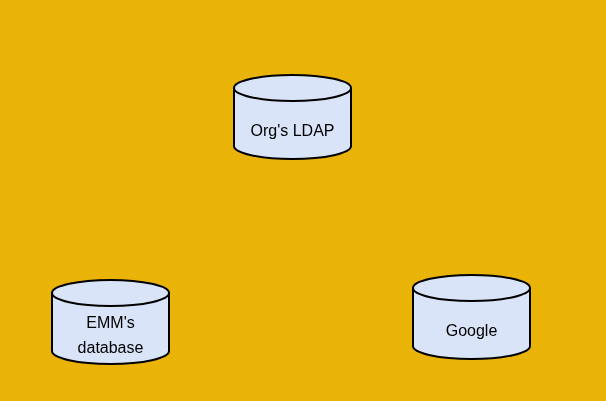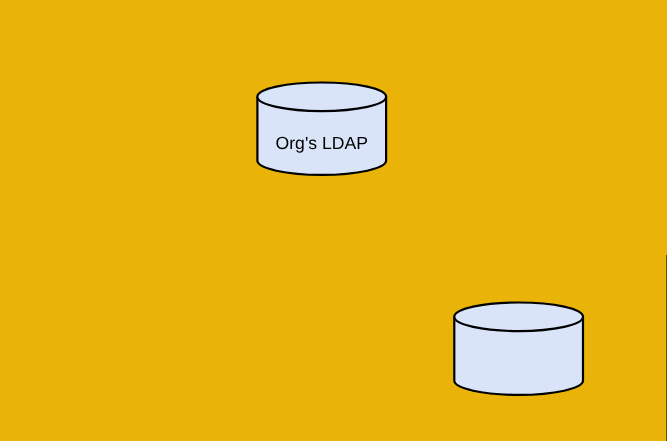--- a/index.html
+++ b/index.html
@@ -58,21 +58,34 @@
   <div class="cylinder cyl-ldap">
     <svg width="121" height="88" viewBox="0 0 121 88">
       <path class="cyl-shape" d="M 2,15 L 2,73 A 58.5,13 0 0 0 119,73 L 119,15" fill="#d9e4f8"></path>
       <ellipse class="cyl-shape" cx="60.5" cy="15" rx="58.5" ry="13" fill="#d9e4f8"></ellipse>
     </svg>
     <div class="cyl-label">
       <div>Org's LDAP</div>
     </div>
   </div>
 
+  <div class="cylinder cyl-emm">
+    <svg width="121" height="88" viewBox="0 0 121 88">
+      <path class="cyl-shape" d="M 2,15 L 2,73 A 58.5,13 0 0 0 119,73 L 119,15" fill="#d9e4f8"></path>
+      <ellipse class="cyl-shape" cx="60.5" cy="15" rx="58.5" ry="13" fill="#d9e4f8"></ellipse>
+    </svg>
+    <div class="cyl-label">
+      <div>EMM's</div>
+      <div>database</div>
+    </div>
+  </div>
 
   <div class="cylinder cyl-google">
     <svg width="121" height="88" viewBox="0 0 121 88">
       <path class="cyl-shape" d="M 2,15 L 2,73 A 58.5,13 0 0 0 119,73 L 119,15" fill="#d9e4f8"></path>
       <ellipse class="cyl-shape" cx="60.5" cy="15" rx="58.5" ry="13" fill="#d9e4f8"></ellipse>
     </svg>
+    <div class="cyl-label">
+      <div>Google</div>
+    </div>
   </div>
 
 </div>
 
 </body></html>

